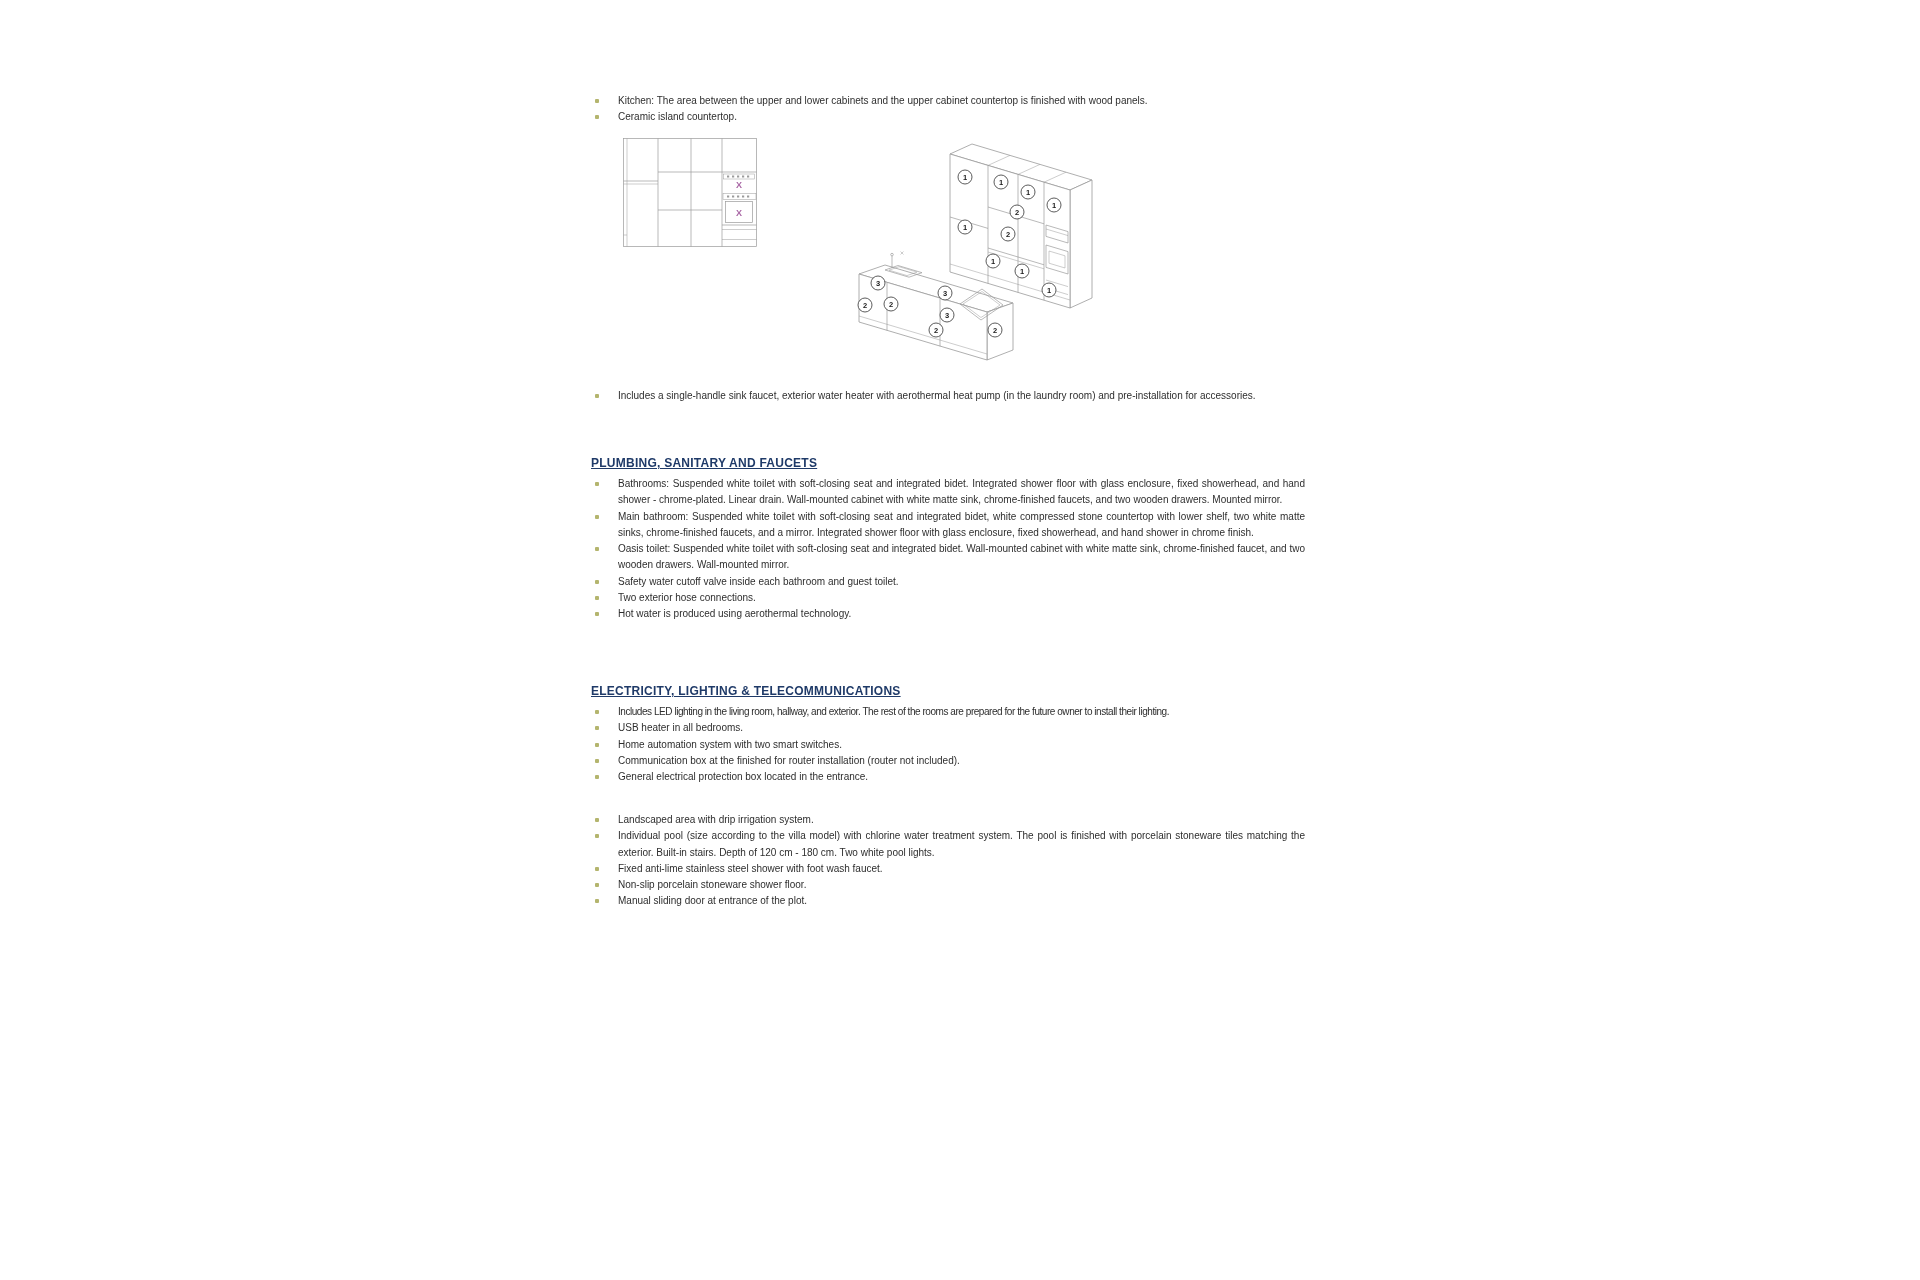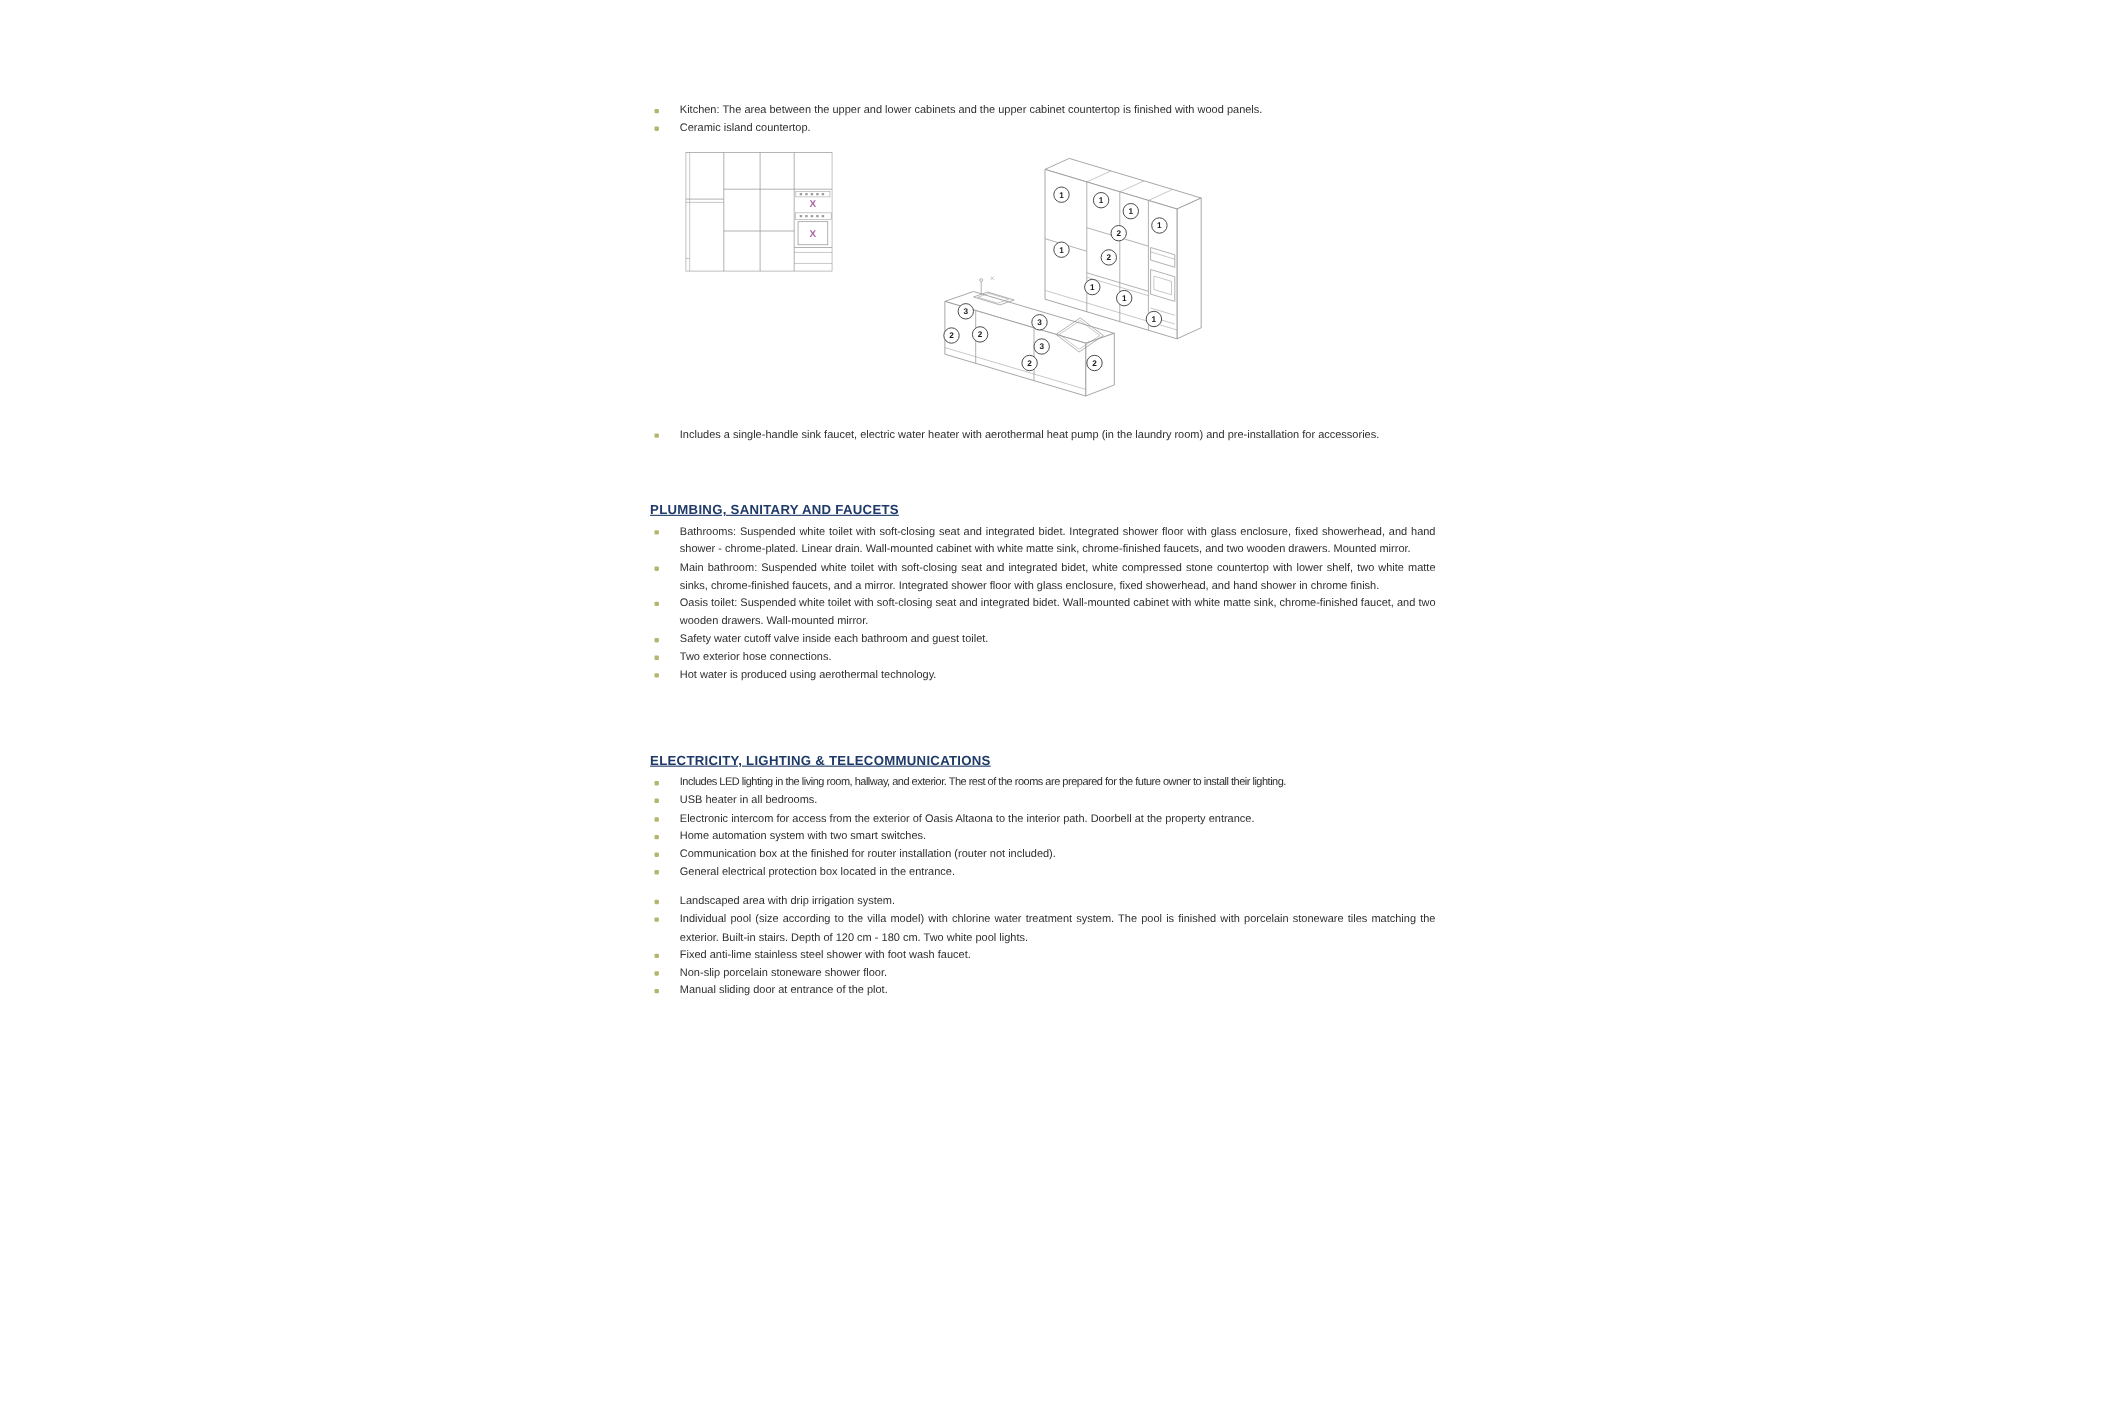--- a/index.html
+++ b/index.html
@@ -220,42 +220,41 @@
         <g class="callout">
             <circle cx="150" cy="208" r="7"></circle>
             <text x="150" y="210.7">2</text>
           </g>
       </g>
     </svg>
   </figure>
 
   <section class="abs" style="top:388px">
     <ul class="bullets">
-      <li>Includes a single-handle sink faucet, electric water heater with aerothermal heat pump (in the laundry room) and pre-installation for accessories.</li>
+      <li>Includes a single-handle sink faucet, exterior water heater with aerothermal heat pump (in the laundry room) and pre-installation for accessories.</li>
     </ul>
   </section>
 
   <section class="abs" style="top:454px">
     <h2 class="doc-heading">PLUMBING, SANITARY AND FAUCETS</h2>
     <ul class="bullets">
       <li>Bathrooms: Suspended white toilet with soft-closing seat and integrated bidet. Integrated shower floor with glass enclosure, fixed showerhead, and hand shower - chrome-plated. Linear drain. Wall-mounted cabinet with white matte sink, chrome-finished faucets, and two wooden drawers. Mounted mirror.</li>
       <li>Main bathroom: Suspended white toilet with soft-closing seat and integrated bidet, white compressed stone countertop with lower shelf, two white matte sinks, chrome-finished faucets, and a mirror. Integrated shower floor with glass enclosure, fixed showerhead, and hand shower in chrome finish.</li>
       <li>Oasis toilet: Suspended white toilet with soft-closing seat and integrated bidet. Wall-mounted cabinet with white matte sink, chrome-finished faucet, and two wooden drawers. Wall-mounted mirror.</li>
       <li>Safety water cutoff valve inside each bathroom and guest toilet.</li>
       <li>Two exterior hose connections.</li>
       <li>Hot water is produced using aerothermal technology.</li>
     </ul>
   </section>
 
   <section class="abs" style="top:682px">
     <h2 class="doc-heading">ELECTRICITY, LIGHTING &amp; TELECOMMUNICATIONS</h2>
     <ul class="bullets">
       <li class="squeeze">Includes LED lighting in the living room, hallway, and exterior. The rest of the rooms are prepared for the future owner to install their lighting.</li>
       <li>USB heater in all bedrooms.</li>
-      <li>Electronic intercom for access from the exterior of Oasis Altaona to the interior path. Doorbell at the property entrance.</li>
       <li>Home automation system with two smart switches.</li>
       <li>Communication box at the finished for router installation (router not included).</li>
       <li>General electrical protection box located in the entrance.</li>
     </ul>
   </section>
 
   <section class="abs" style="top:812px">
     <ul class="bullets">
       <li>Landscaped area with drip irrigation system.</li>
       <li>Individual pool (size according to the villa model) with chlorine water treatment system. The pool is finished with porcelain stoneware tiles matching the exterior. Built-in stairs. Depth of 120 cm - 180 cm. Two white pool lights.</li>

